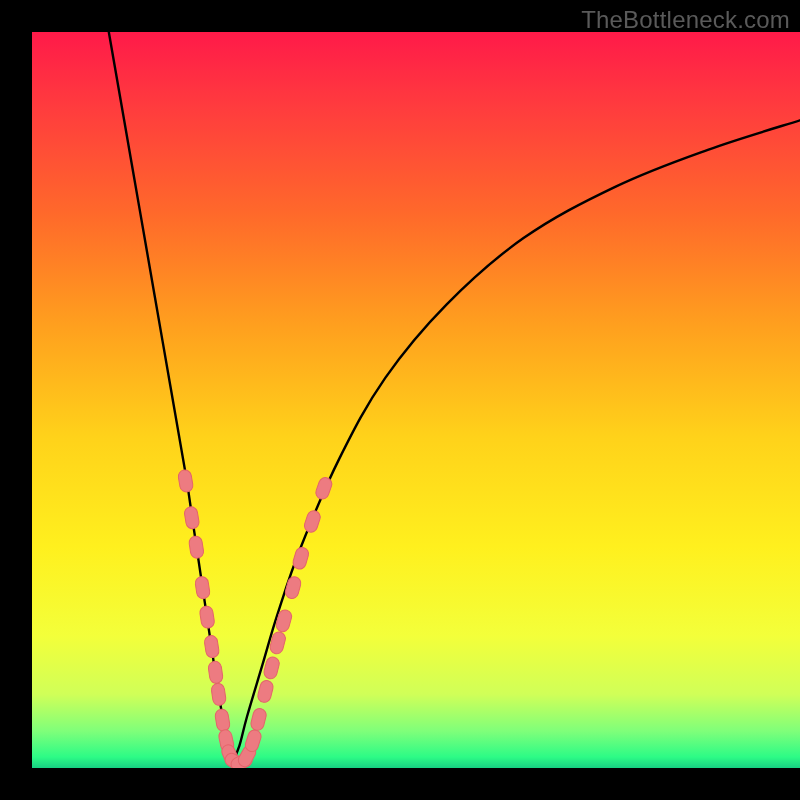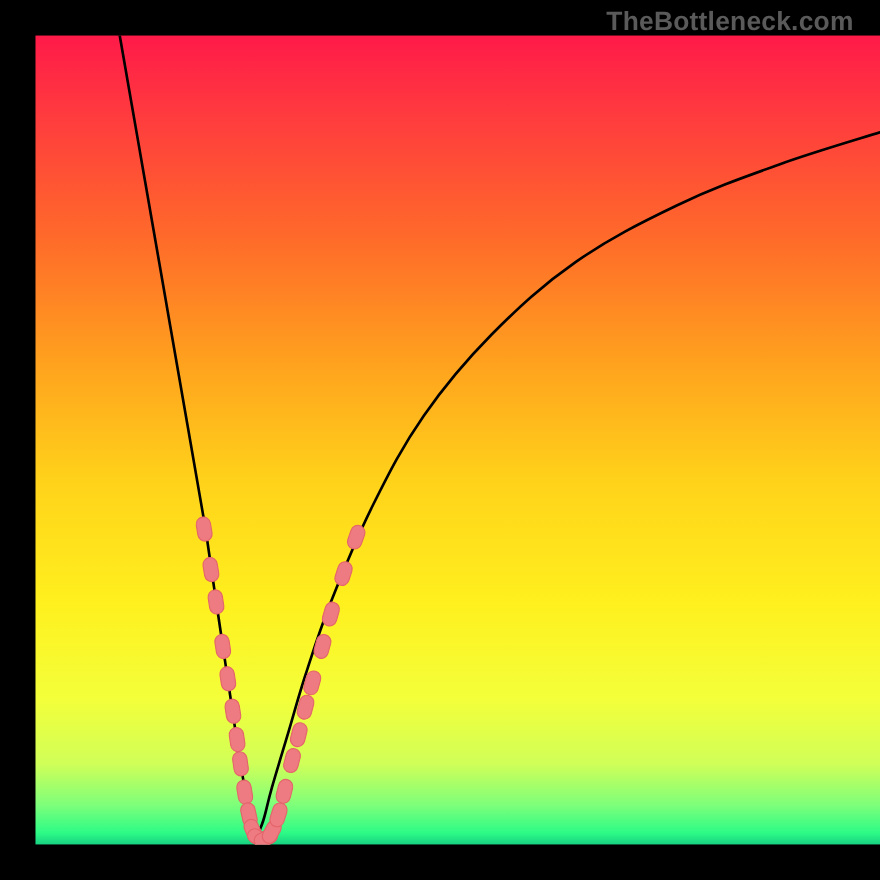--- a/index.html
+++ b/index.html
@@ -38,24 +38,24 @@
     position: absolute;
     left: 0;
     top: 0;
     width: 100%;
     height: 100%;
     pointer-events: none;
   }
   .watermark {
     position: absolute;
     top: 6px;
-    right: 24px;
+    right: 10px;
     color: #5a5a5a;
     font-size: 24px;
-    font-weight: 700;
+    font-weight: 400;
     letter-spacing: 0.2px;
     user-select: none;
   }
 </style>
 </head>
 <body>
 
 <div class="frame">
 
   <div class="plot-area">

